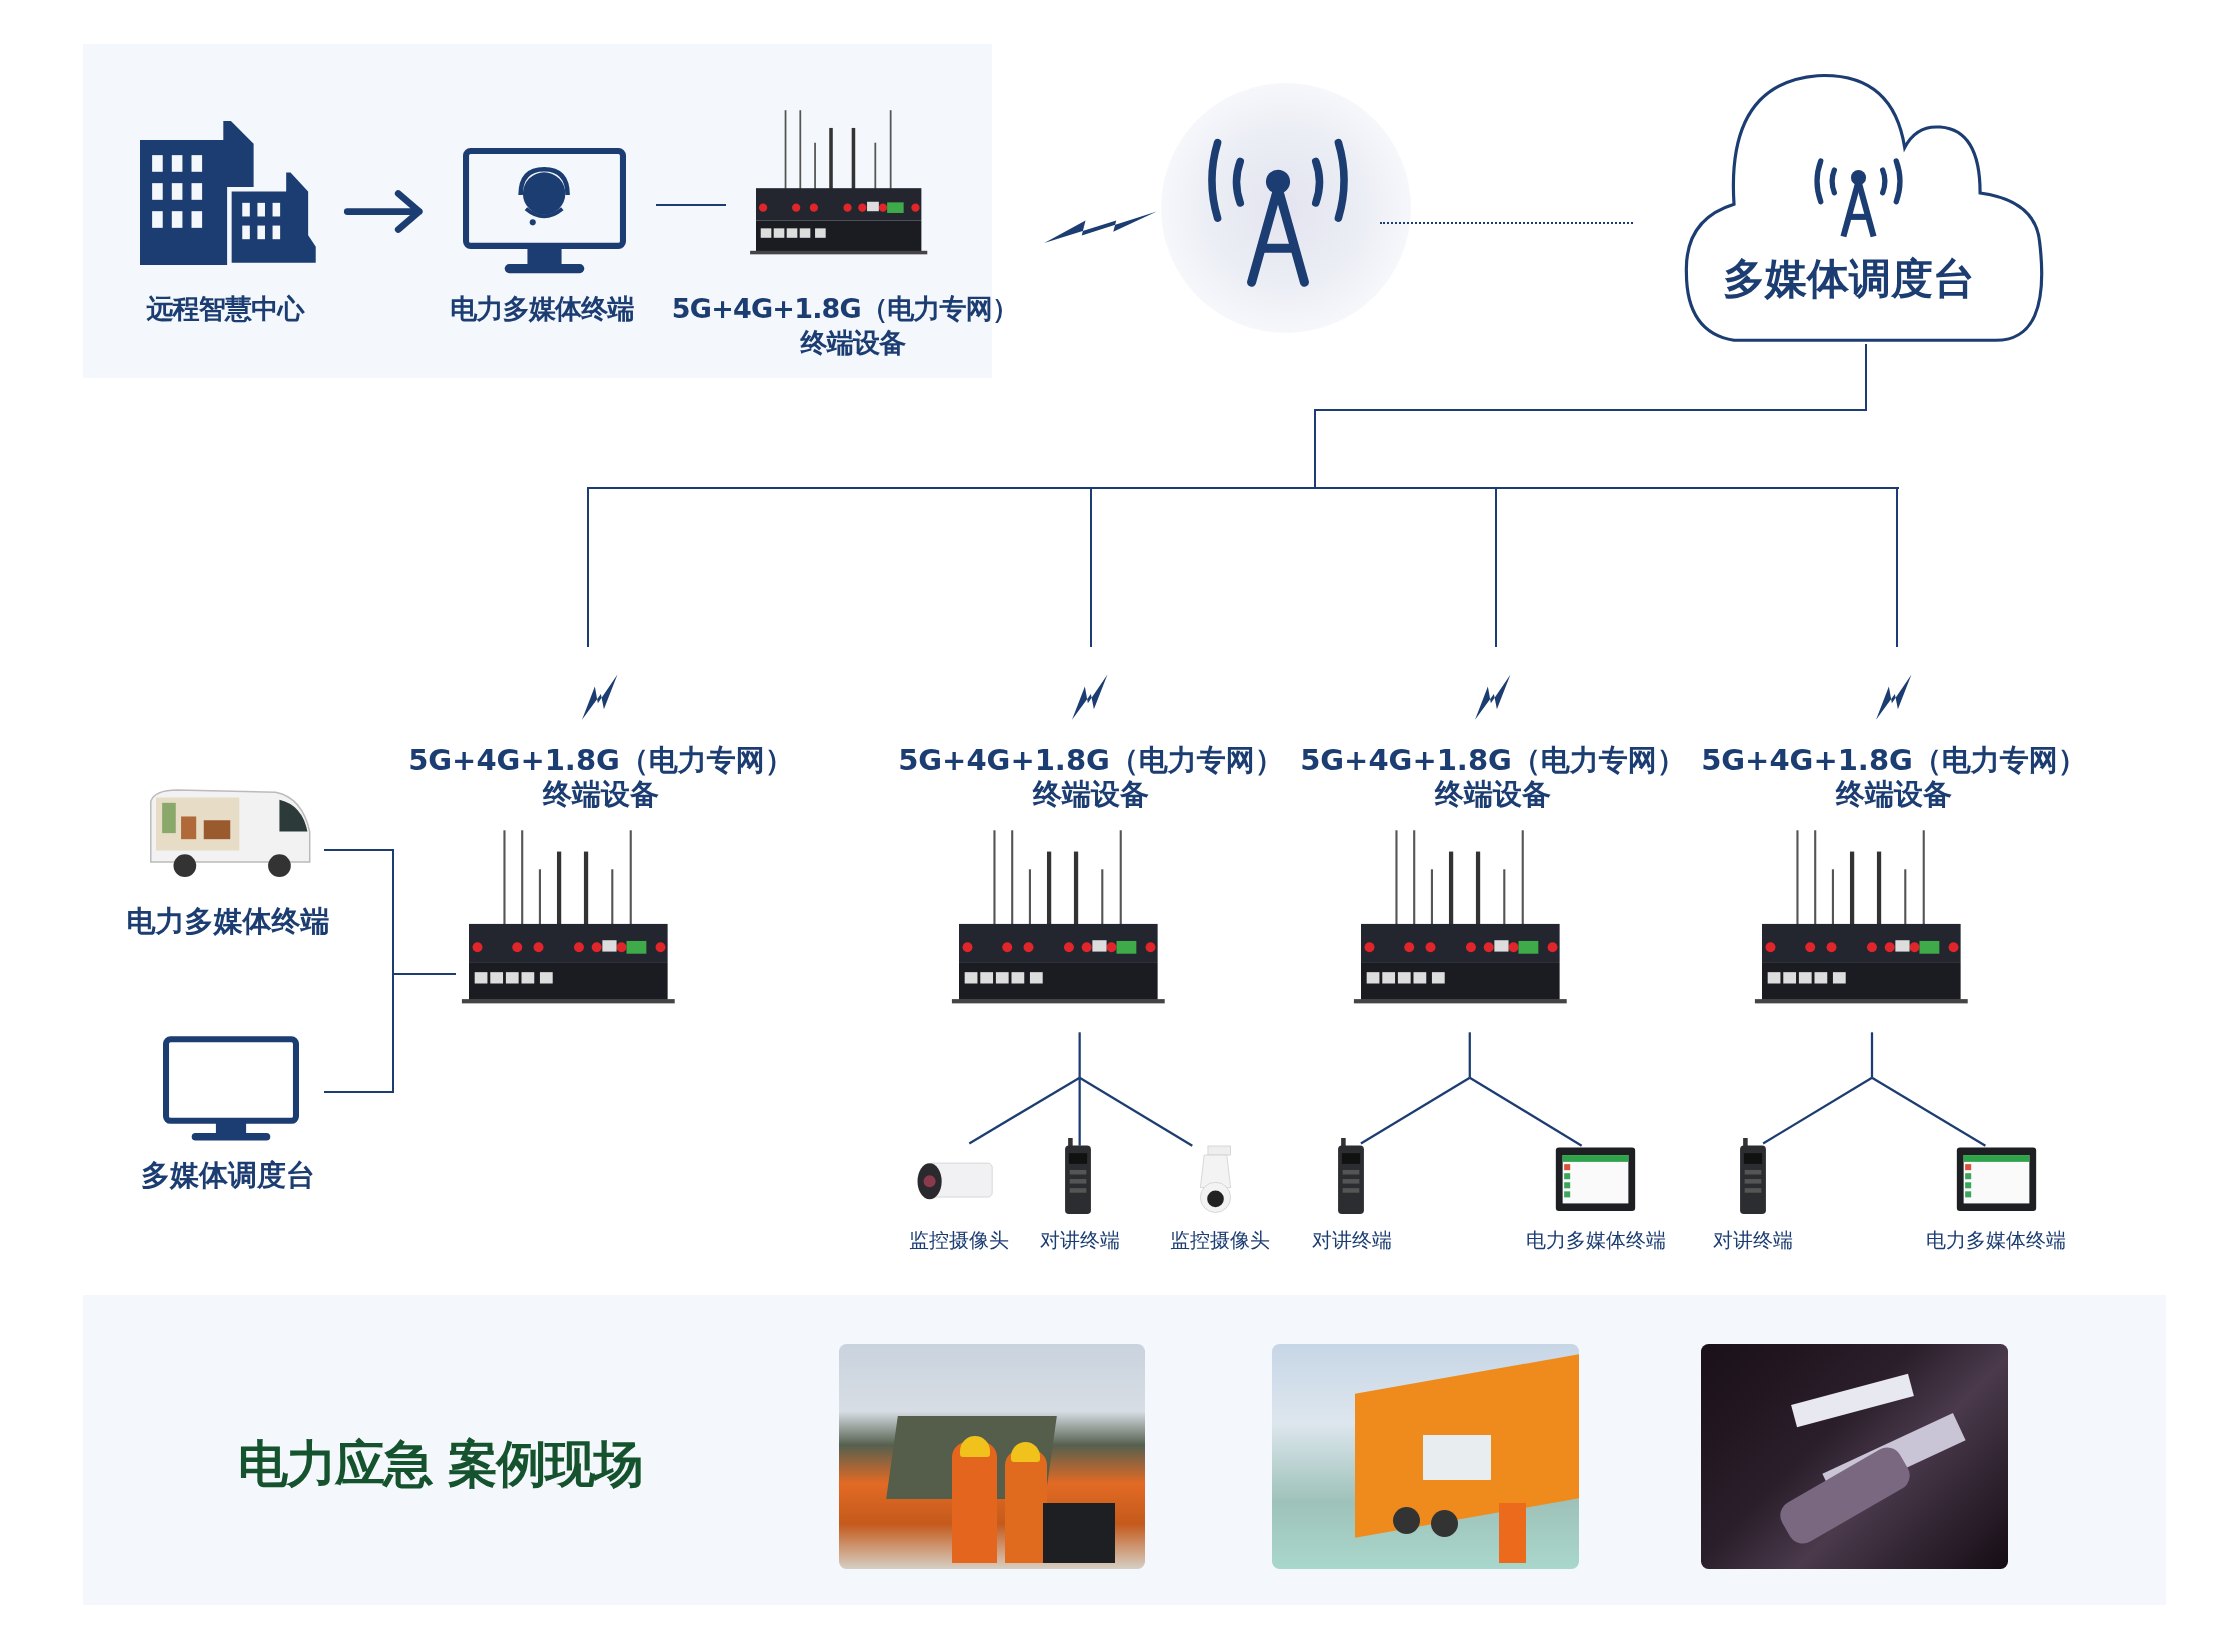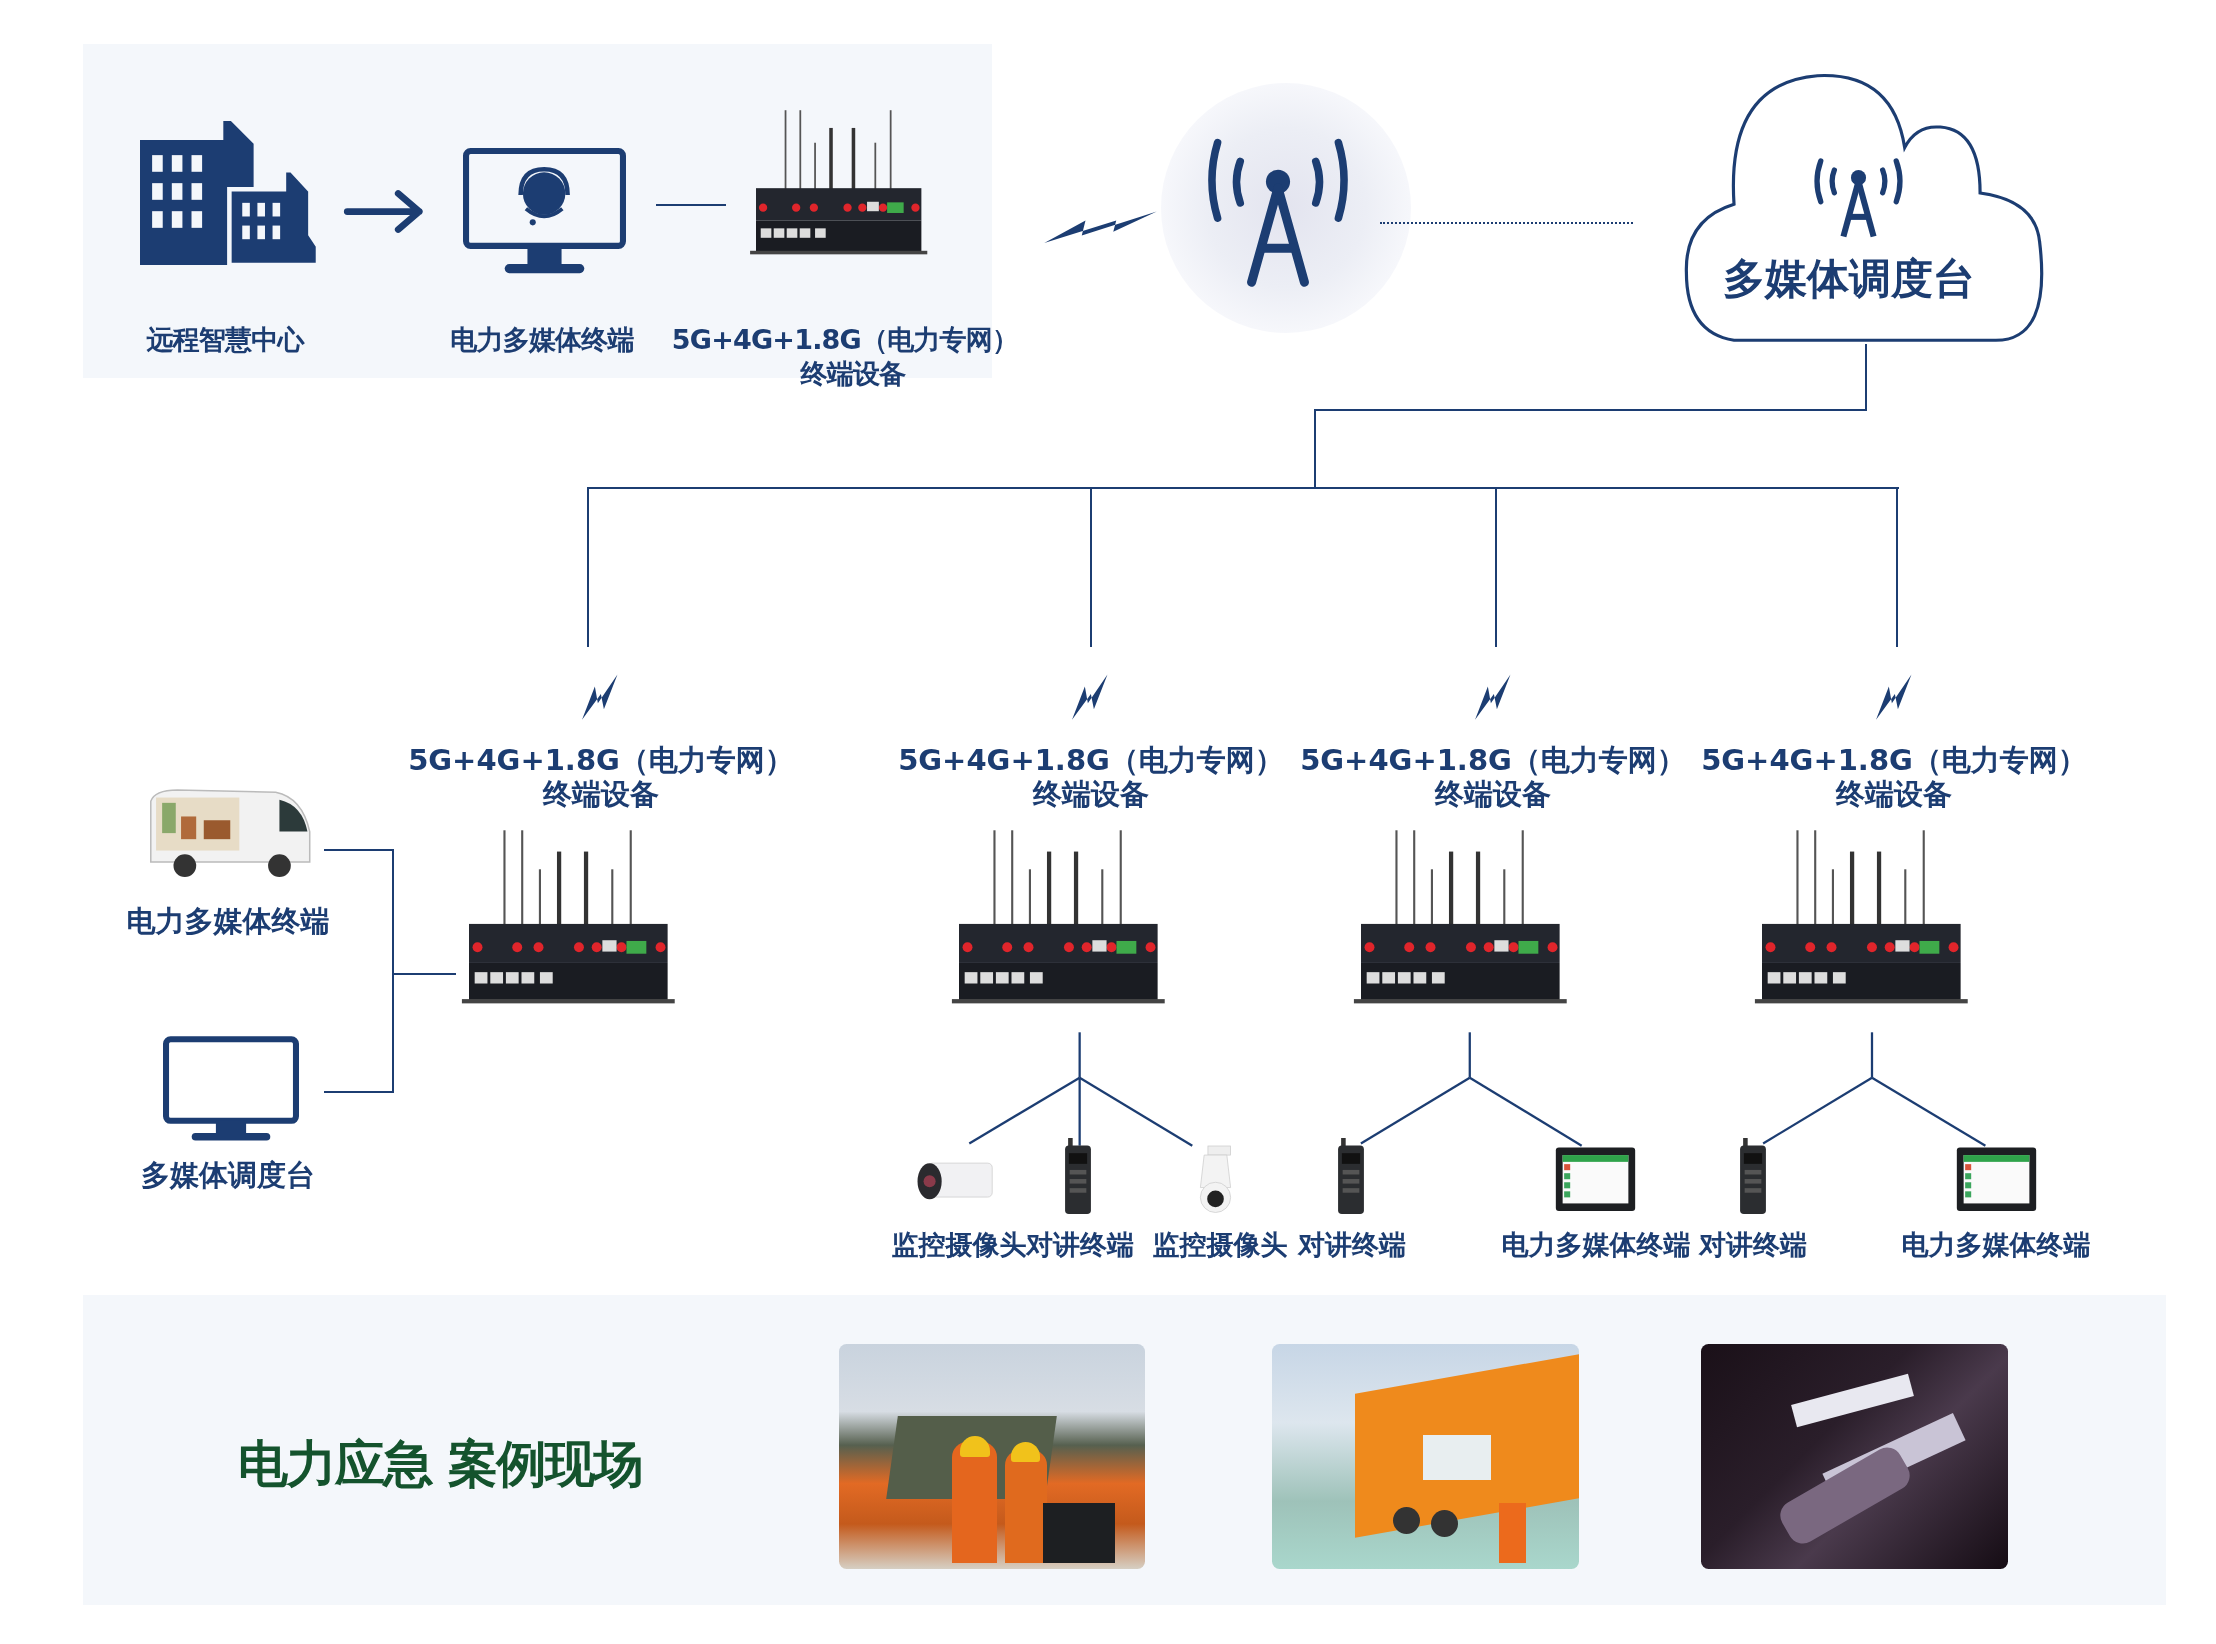--- a/index.html
+++ b/index.html
@@ -1,22 +1,22 @@
 <!DOCTYPE html>
 <html style="font-size:12px"><head>
 <meta charset="utf-8">
 <style>
   html,body{margin:0;padding:0;background:#ffffff;}
   body{width:2216px;height:1645px;position:relative;overflow:hidden;font-family:"DejaVu Sans","Liberation Sans",sans-serif;color:#1c3d72;}
   .abs{position:absolute;}
   .panel{background:#f4f7fb;}
   .lbl{position:absolute;font-weight:bold;color:#1c3d72;text-align:center;white-space:nowrap;transform:translateX(-50%);}
-  .lbl-top{font-size:27px;letter-spacing:-0.8px;margin-top:31px;}
+  .lbl-top{font-size:27px;letter-spacing:-0.8px;}
   .lbl-mid{font-size:29px;line-height:35px;}
-  .lbl-small{font-size:27px;font-weight:bold;text-align:right;}
+  .lbl-small{font-size:20px;font-weight:normal;text-align:right;}
   .line{position:absolute;background:#1c3d72;}
   svg{position:absolute;overflow:visible;}
   .photo{position:absolute;border-radius:7.6px;overflow:hidden;}
 </style>
 </head>
 <body>
 
 <div class="abs panel" style="left:83px;top:44px;width:909px;height:334px;"></div>
 
 <svg style="left:140px;top:121px;" width="178" height="144" viewBox="0 0 235 190">

